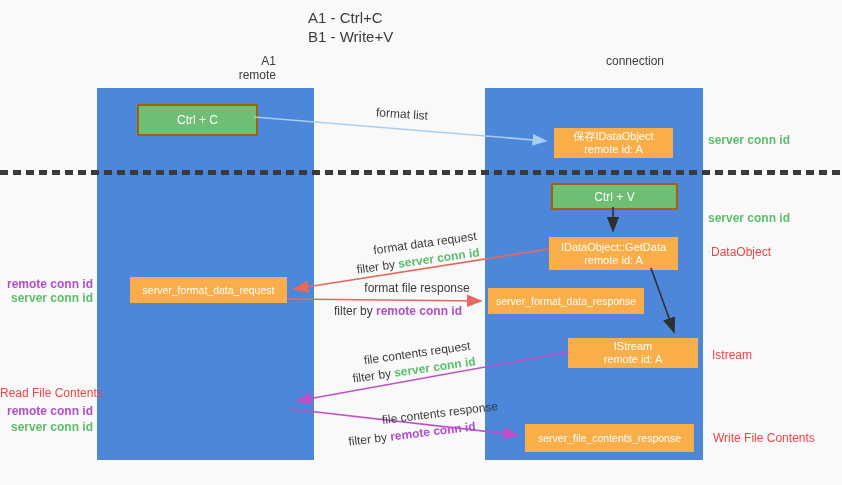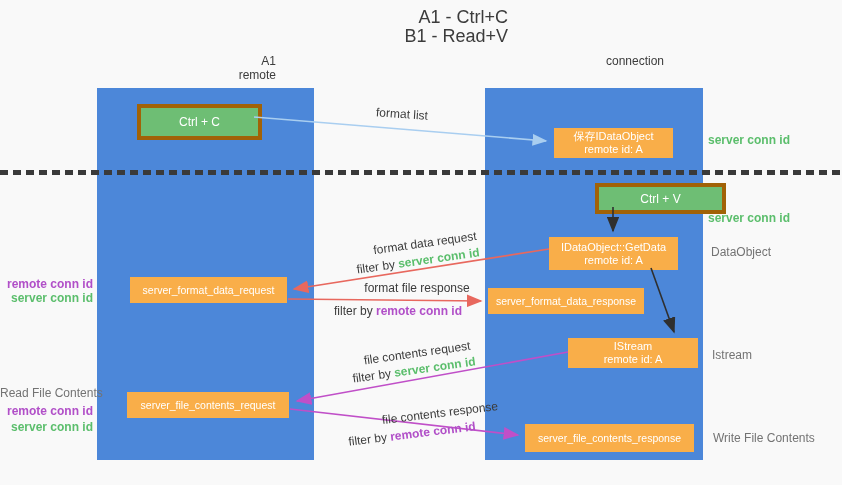--- a/index.html
+++ b/index.html
@@ -1,46 +1,46 @@
 <!DOCTYPE html>
 <html><head>
 <meta charset="utf-8">
 <style>
   html,body{margin:0;padding:0;}
   body{font-family:"Liberation Sans",sans-serif;background:#e8e8e8;}
   .canvas{position:relative;width:842px;height:485px;background:#f9f9f9;overflow:hidden;}
 
   
-  .title{position:absolute;left:308px;top:8px;width:200px;text-align:right;
-         font-size:18px;line-height:19px;color:#3c3c3c;}
+  .title{position:absolute;left:308px;top:8px;width:200px;text-align:left;
+         font-size:15px;line-height:19px;color:#3c3c3c;}
 
   
   .lane-header{position:absolute;top:54px;width:140px;text-align:right;
                font-size:12px;line-height:14px;color:#3c3c3c;}
   .lane-header.left{left:136px;}
   .lane-header.right{left:524px;}
 
   
   .lane{position:absolute;top:88px;height:372px;background:#4C87D9;}
   .lane.left{left:97px;width:217px;}
   .lane.right{left:485px;width:218px;}
 
   
   .divider{position:absolute;left:0;top:170px;width:842px;height:5px;
            background:repeating-linear-gradient(90deg,#3a3a3a 0 8px,transparent 8px 13px);}
 
   
   .node{position:absolute;display:flex;flex-direction:column;align-items:center;
         justify-content:center;color:#fff;text-align:center;white-space:nowrap;z-index:2;}
-  .node.green{background:#6EBE74;border:4px solid #a16207;font-size:12px;}
+  .node.green{background:#6EBE74;border:2px solid #a16207;font-size:12px;}
   .node.orange{background:#F9AE49;font-size:10.5px;}
   .node .l2{font-size:11px;line-height:13px;}
   #ctrl-c{left:137px;top:104px;width:117px;height:28px;}
   #save-dataobject{left:554px;top:128px;width:119px;height:30px;}
-  #ctrl-v{left:551px;top:183px;width:123px;height:23px;margin-left:44px;}
+  #ctrl-v{left:551px;top:183px;width:123px;height:23px;}
   #getdata{left:549px;top:237px;width:129px;height:33px;}
   #format-request{left:130px;top:277px;width:157px;height:26px;}
   #format-response{left:488px;top:288px;width:156px;height:26px;}
   #istream-box{left:568px;top:338px;width:130px;height:30px;}
   #file-request{left:127px;top:392px;width:162px;height:26px;}
   #file-response{left:525px;top:424px;width:169px;height:28px;}
 
   
   svg.arrows{position:absolute;left:0;top:0;z-index:3;}
 
@@ -48,30 +48,30 @@
   .alabel{position:absolute;z-index:4;font-size:12px;color:#3c3c3c;white-space:nowrap;
           transform:translate(-50%,-50%);}
   .kw-green{color:#5BBE6C;font-weight:bold;}
   .kw-purple{color:#B14FC8;font-weight:bold;}
 
   
   .side{position:absolute;font-size:12px;white-space:nowrap;z-index:4;}
   .side.leftcol{left:0;width:93px;text-align:right;}
   .side.green{color:#5BBE6C;font-weight:bold;}
   .side.purple{color:#B14FC8;font-weight:bold;}
-  .side.dark{color:#737373;}
+  .side.dark{color:#ef4444;}
 </style>
 </head>
 <body>
 
 <div class="canvas">
 
   <div class="title">
     <div>A1 - Ctrl+C</div>
-    <div>B1 - Read+V</div>
+    <div>B1 - Write+V</div>
   </div>
 
   <div class="lane-header left">
     <div>A1</div>
     <div>remote</div>
   </div>
   <div class="lane-header right">
     <div>connection</div>
   </div>
 
@@ -104,23 +104,20 @@
 
   <div class="node orange" id="format-response">
     <div>server_format_data_response</div>
   </div>
 
   <div class="node orange" id="istream-box">
     <div class="l2">IStream</div>
     <div class="l2">remote id: A</div>
   </div>
 
-  <div class="node orange" id="file-request">
-    <div>server_file_contents_request</div>
-  </div>
 
   <div class="node orange" id="file-response">
     <div>server_file_contents_response</div>
   </div>
 
   <svg class="arrows" width="842" height="485" viewBox="0 0 842 485">
     <defs>
       <marker id="m-blue" markerWidth="10" markerHeight="8" refX="9" refY="4" orient="auto">
         <path d="M0,0 L10,4 L0,8 z" fill="#A9CEF0"></path>
       </marker>

